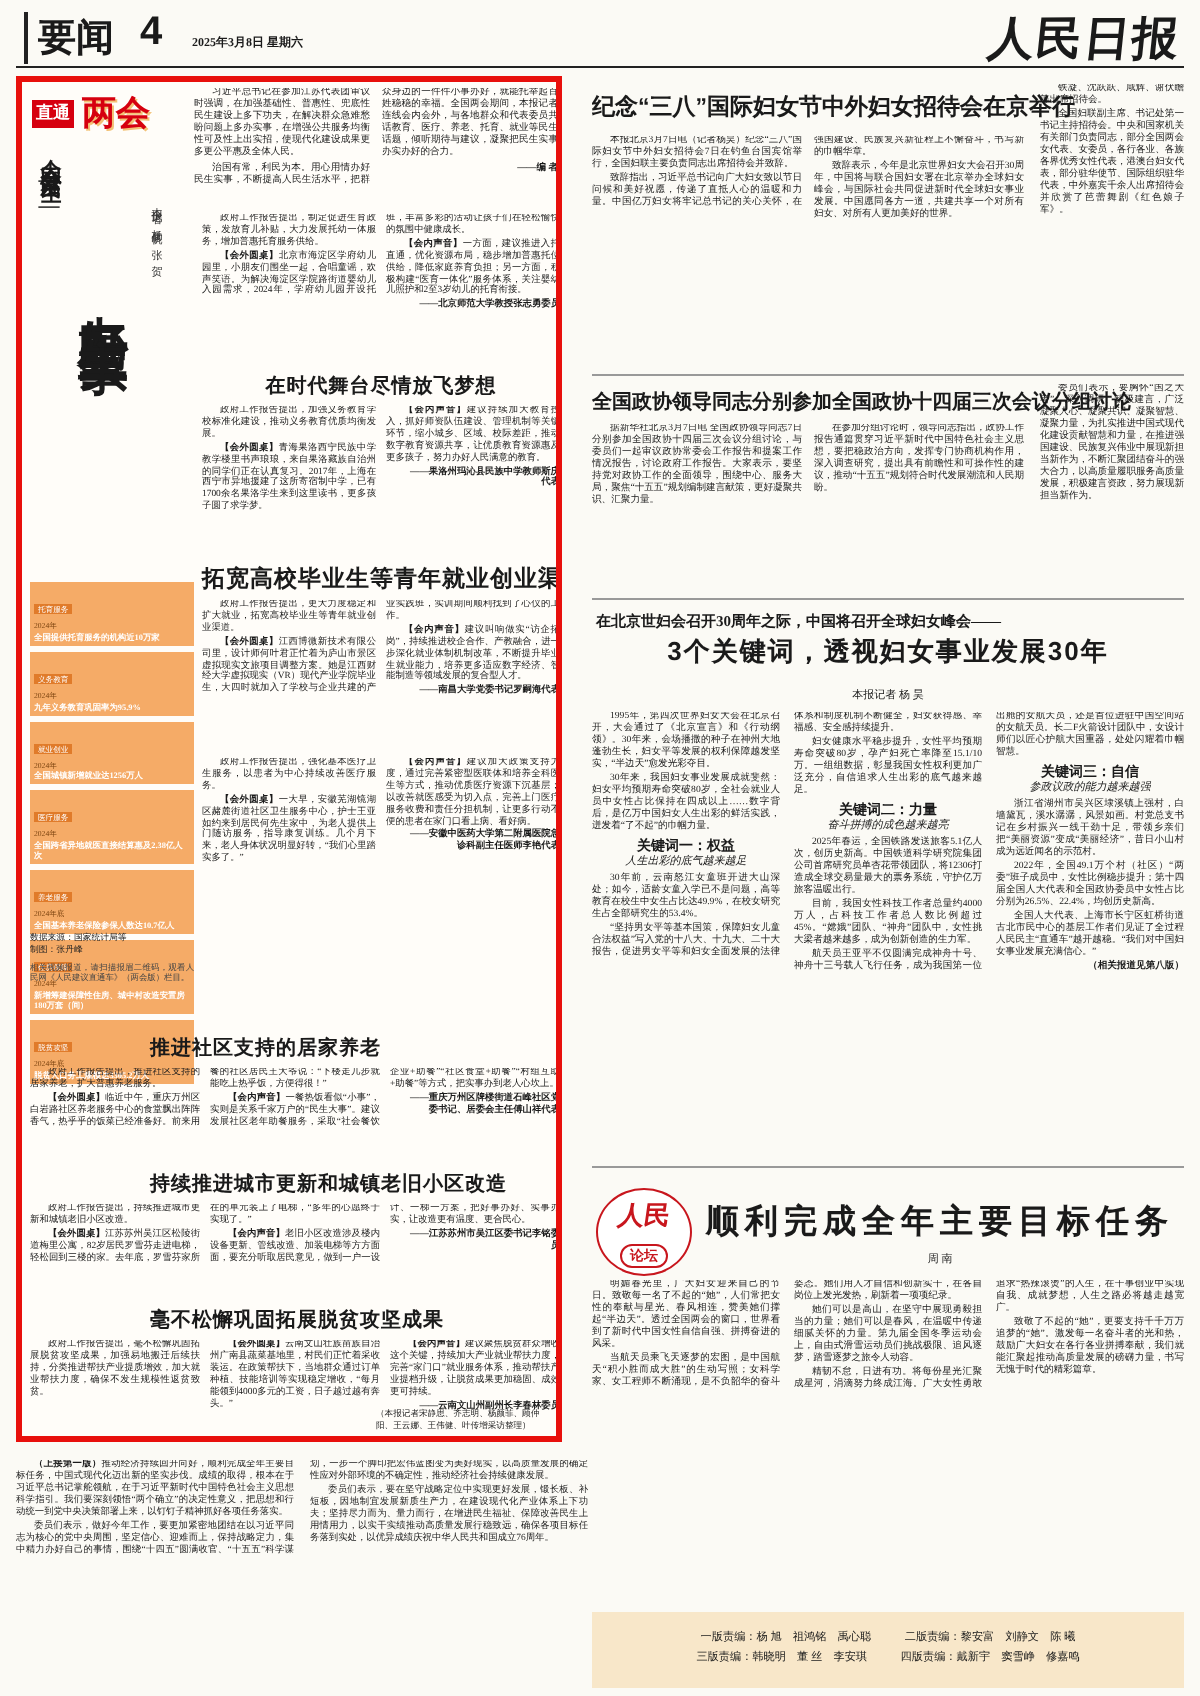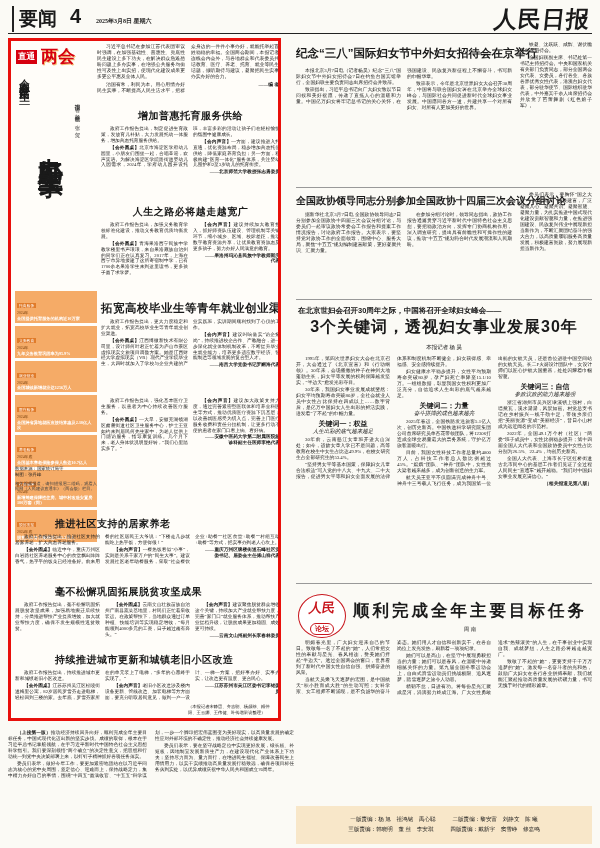--- a/index.html
+++ b/index.html
@@ -50,21 +50,21 @@
   .sec{margin-bottom:5px;}
   .sec h3{margin:2px 0 3px 0;text-align:center;font-size:10px;font-weight:900;
           font-family:"Liberation Sans",sans-serif;letter-spacing:0.5px;white-space:nowrap;}
   .sec h3.big{font-size:11.5px;}
   .sec .body{column-count:2;column-gap:5px;font-size:4.7px;line-height:5.9px;text-align:justify;overflow:hidden;}
   .sec .body p{margin:0 0 1px 0;text-indent:9px;}
   .sec .body b{font-weight:bold;}
   .sec .attr{text-align:right;font-weight:bold;text-indent:0;}
   .sec-col .body{height:74px;}
   .band{position:absolute;left:4px;top:474px;width:265px;}
-  .band .sec h3{text-align:left;padding-left:40px;}
+  .band .sec h3{text-align:left;padding-left:60px;}
   .band .body{column-count:3;column-gap:5px;height:46px;}
   .tail-note{position:absolute;right:4px;bottom:3px;width:86px;font-size:4.3px;line-height:5.4px;color:#222;}
 
   
   .continuation{position:absolute;left:8px;top:730px;width:286px;height:114px;overflow:hidden;
                 column-count:2;column-gap:8px;font-size:4.7px;line-height:6px;text-align:justify;}
   .continuation p{margin:0 0 1px 0;text-indent:9px;}
   .continuation b{font-weight:bold;}
 
   
@@ -82,22 +82,22 @@
   .artA .cols2{position:absolute;left:0;top:30px;width:216px;height:114px;}
   .artA .side{height:142px;}
 
   .artB{height:112px;}
   .artB .hl{position:absolute;left:0;top:6px;width:216px;font-size:10px;}
   .artB .cols2{position:absolute;left:0;top:24px;width:216px;height:82px;}
   .artB .side{height:104px;}
 
   .artC{height:284px;}
   .artC .kicker{position:absolute;left:2px;top:6px;font-size:7.5px;font-weight:bold;
-                font-family:Liberation Sans, sans-serif;white-space:nowrap;}
-  .artC .hl{position:absolute;left:0;top:17px;width:296px;font-size:16px;letter-spacing:1px;text-align:center;}
+                font-family:Liberation Serif, serif;white-space:nowrap;}
+  .artC .hl{position:absolute;left:0;top:17px;width:296px;font-size:13px;letter-spacing:1px;text-align:center;}
   .artC .byl{position:absolute;left:0;top:44px;width:296px;text-align:center;font-size:5.5px;}
   .artC .cols3{position:absolute;left:0;top:56px;width:296px;height:222px;}
   .kw{text-align:center;font-size:7px;font-weight:900;font-family:"Liberation Sans",sans-serif;
       margin:4px 0 1px 0;break-inside:avoid;}
   .kwsub{text-align:center;font-size:5.5px;font-style:italic;margin:0 0 3px 0;break-inside:avoid;}
   .endnote{text-align:right;font-weight:bold;}
 
   .artD{height:212px;border-bottom:none;}
   .forum-logo{position:absolute;left:2px;top:10px;width:48px;height:44px;border:1.6px solid #c8161d;
               border-radius:50%;text-align:center;color:#c8161d;background:#fff;}
@@ -175,30 +175,29 @@
     </div>
   </div>
   <div class="stats-note" data-interactable="false">
     <div data-interactable="false">数据来源：国家统计局等</div>
     <div data-interactable="false">制图：张丹峰</div>
   </div>
   <div class="qr-note" data-interactable="false">相关视频报道，请扫描报眉二维码，观看人民网《人民建议直通车》（两会版）栏目。</div>
 
   <div class="sec-col" data-interactable="false">
     <div class="sec" data-interactable="false">
-      <h3 data-interactable="false">增加普惠托育服务供给</h3>
       <div class="body" data-interactable="false">
         <p data-interactable="false">政府工作报告提出，制定促进生育政策，发放育儿补贴，大力发展托幼一体服务，增加普惠托育服务供给。</p>
         <p data-interactable="false"><b data-interactable="false">【会外圆桌】</b><span>北京市海淀区学府幼儿园里，小朋友们围坐一起，合唱童谣，欢声笑语。为解决海淀区学院路街道婴幼儿入园需求，2024年，学府幼儿园开设托班，丰富多彩的活动让孩子们在轻松愉快的氛围中健康成长。</span></p>
         <p data-interactable="false"><b data-interactable="false">【会内声音】</b><span>一方面，建议推进入托直通，优化资源布局，稳步增加普惠托位供给，降低家庭养育负担；另一方面，积极构建“医育一体化”服务体系，关注婴幼儿照护和2至3岁幼儿的托育衔接。</span></p>
         <p class="attr" data-interactable="false">——北京师范大学教授张志勇委员</p>
       </div>
     </div>
     <div class="sec" data-interactable="false">
-      <h3 data-interactable="false">人生之路必将越走越宽广</h3>
+      <h3 data-interactable="false">在时代舞台尽情放飞梦想</h3>
       <div class="body" data-interactable="false">
         <p data-interactable="false">政府工作报告提出，加强义务教育学校标准化建设，推动义务教育优质均衡发展。</p>
         <p data-interactable="false"><b>【会外圆桌】</b><span>青海果洛西宁民族中学教学楼里书声琅琅，来自果洛藏族自治州的同学们正在认真复习。2017年，上海在西宁市异地援建了这所寄宿制中学，已有1700余名果洛学生来到这里读书，更多孩子圆了求学梦。</span></p>
         <p data-interactable="false"><b>【会内声音】</b><span>建议持续加大教育投入，抓好师资队伍建设、管理机制等关键环节，缩小城乡、区域、校际差距，推动数字教育资源共享，让优质教育资源惠及更多孩子，努力办好人民满意的教育。</span></p>
         <p class="attr" data-interactable="false">——果洛州玛沁县民族中学教师斯庆代表</p>
       </div>
     </div>
     <div class="sec" data-interactable="false">
       <h3 class="big" data-interactable="false">拓宽高校毕业生等青年就业创业渠道</h3>
       <div class="body" data-interactable="false">
@@ -222,35 +221,35 @@
     <div class="sec" data-interactable="false">
       <h3 data-interactable="false">推进社区支持的居家养老</h3>
       <div class="body" data-interactable="false">
         <p data-interactable="false">政府工作报告提出，推进社区支持的居家养老，扩大普惠养老服务。</p>
         <p data-interactable="false"><b>【会外圆桌】</b><span>临近中午，重庆万州区白岩路社区养老服务中心的食堂飘出阵阵香气，热乎乎的饭菜已经准备好。前来用餐的社区居民王大爷说：“下楼走几步就能吃上热乎饭，方便得很！”</span></p>
         <p data-interactable="false"><b>【会内声音】</b><span>一餐热饭看似“小事”，实则是关系千家万户的“民生大事”。建议发展社区老年助餐服务，采取“社会餐饮企业+助餐”“社区食堂+助餐”“村组互助+助餐”等方式，把实事办到老人心坎上。</span></p>
         <p class="attr" data-interactable="false">——重庆万州区牌楼街道石峰社区党委书记、居委会主任傅山祥代表</p>
       </div>
     </div>
     <div class="sec" data-interactable="false">
+      <h3 data-interactable="false">持续推进城市更新和城镇老旧小区改造</h3>
+      <div class="body" data-interactable="false">
+        <p data-interactable="false">政府工作报告提出，持续推进城市更新和城镇老旧小区改造。</p>
+        <p data-interactable="false"><b>【会外圆桌】</b><span>江苏苏州吴江区松陵街道梅里公寓，82岁居民罗雪芬走进电梯，轻松回到三楼的家。去年底，罗雪芬家所在的单元装上了电梯，“多年的心愿终于实现了。”</span></p>
+        <p data-interactable="false"><b>【会内声音】</b><span>老旧小区改造涉及楼内设备更新、管线改造、加装电梯等方方面面，要充分听取居民意见，做到一户一设计、一梯一方案，把好事办好、实事办实，让改造更有温度、更合民心。</span></p>
+        <p class="attr" data-interactable="false">——江苏苏州市吴江区委书记李铭委员</p>
+      </div>
+    </div>
+    <div class="sec" data-interactable="false">
       <h3 data-interactable="false">毫不松懈巩固拓展脱贫攻坚成果</h3>
       <div class="body" data-interactable="false">
         <p data-interactable="false">政府工作报告提出，毫不松懈巩固拓展脱贫攻坚成果，加强易地搬迁后续扶持，分类推进帮扶产业提质增效，加大就业帮扶力度，确保不发生规模性返贫致贫。</p>
         <p data-interactable="false"><b>【会外圆桌】</b><span>云南文山壮族苗族自治州广南县蔬菜基地里，村民们正忙着采收装运。在政策帮扶下，当地群众通过订单种植、技能培训等实现稳定增收，“每月能领到4000多元的工资，日子越过越有奔头。”</span></p>
         <p data-interactable="false"><b>【会内声音】</b><span>建议聚焦脱贫群众增收这个关键，持续加大产业就业帮扶力度，完善“家门口”就业服务体系，推动帮扶产业提档升级，让脱贫成果更加稳固、成效更可持续。</span></p>
         <p class="attr" data-interactable="false">——云南文山州副州长李春林委员</p>
-      </div>
-    </div>
-    <div class="sec" data-interactable="false">
-      <h3 data-interactable="false">持续推进城市更新和城镇老旧小区改造</h3>
-      <div class="body" data-interactable="false">
-        <p data-interactable="false">政府工作报告提出，持续推进城市更新和城镇老旧小区改造。</p>
-        <p data-interactable="false"><b>【会外圆桌】</b><span>江苏苏州吴江区松陵街道梅里公寓，82岁居民罗雪芬走进电梯，轻松回到三楼的家。去年底，罗雪芬家所在的单元装上了电梯，“多年的心愿终于实现了。”</span></p>
-        <p data-interactable="false"><b>【会内声音】</b><span>老旧小区改造涉及楼内设备更新、管线改造、加装电梯等方方面面，要充分听取居民意见，做到一户一设计、一梯一方案，把好事办好、实事办实，让改造更有温度、更合民心。</span></p>
-        <p class="attr" data-interactable="false">——江苏苏州市吴江区委书记李铭委员</p>
       </div>
     </div>
   </div>
   <div class="tail-note" data-interactable="false">（本报记者宋静思、齐志明、杨颜菲、顾仲阳、王云娜、王伟健、叶传增采访整理）</div>
 </div>
 
 <div class="continuation" data-interactable="false">
   <p data-interactable="false"><b data-interactable="false">（上接第一版）</b><span>推动经济持续回升向好，顺利完成全年主要目标任务，中国式现代化迈出新的坚实步伐。成绩的取得，根本在于习近平总书记掌舵领航，在于习近平新时代中国特色社会主义思想科学指引。我们要深刻领悟“两个确立”的决定性意义，把思想和行动统一到党中央决策部署上来，以钉钉子精神抓好各项任务落实。</span></p>
   <p data-interactable="false">委员们表示，做好今年工作，要更加紧密地团结在以习近平同志为核心的党中央周围，坚定信心、迎难而上，保持战略定力，集中精力办好自己的事情，围绕“十四五”圆满收官、“十五五”科学谋划，一步一个脚印把宏伟蓝图变为美好现实，以高质量发展的确定性应对外部环境的不确定性，推动经济社会持续健康发展。</p>
   <p data-interactable="false">委员们表示，要在坚守战略定位中实现更好发展，锻长板、补短板，因地制宜发展新质生产力，在建设现代化产业体系上下功夫；坚持尽力而为、量力而行，在增进民生福祉、保障改善民生上用情用力，以实干实绩推动高质量发展行稳致远，确保各项目标任务落到实处，以优异成绩庆祝中华人民共和国成立76周年。</p>

